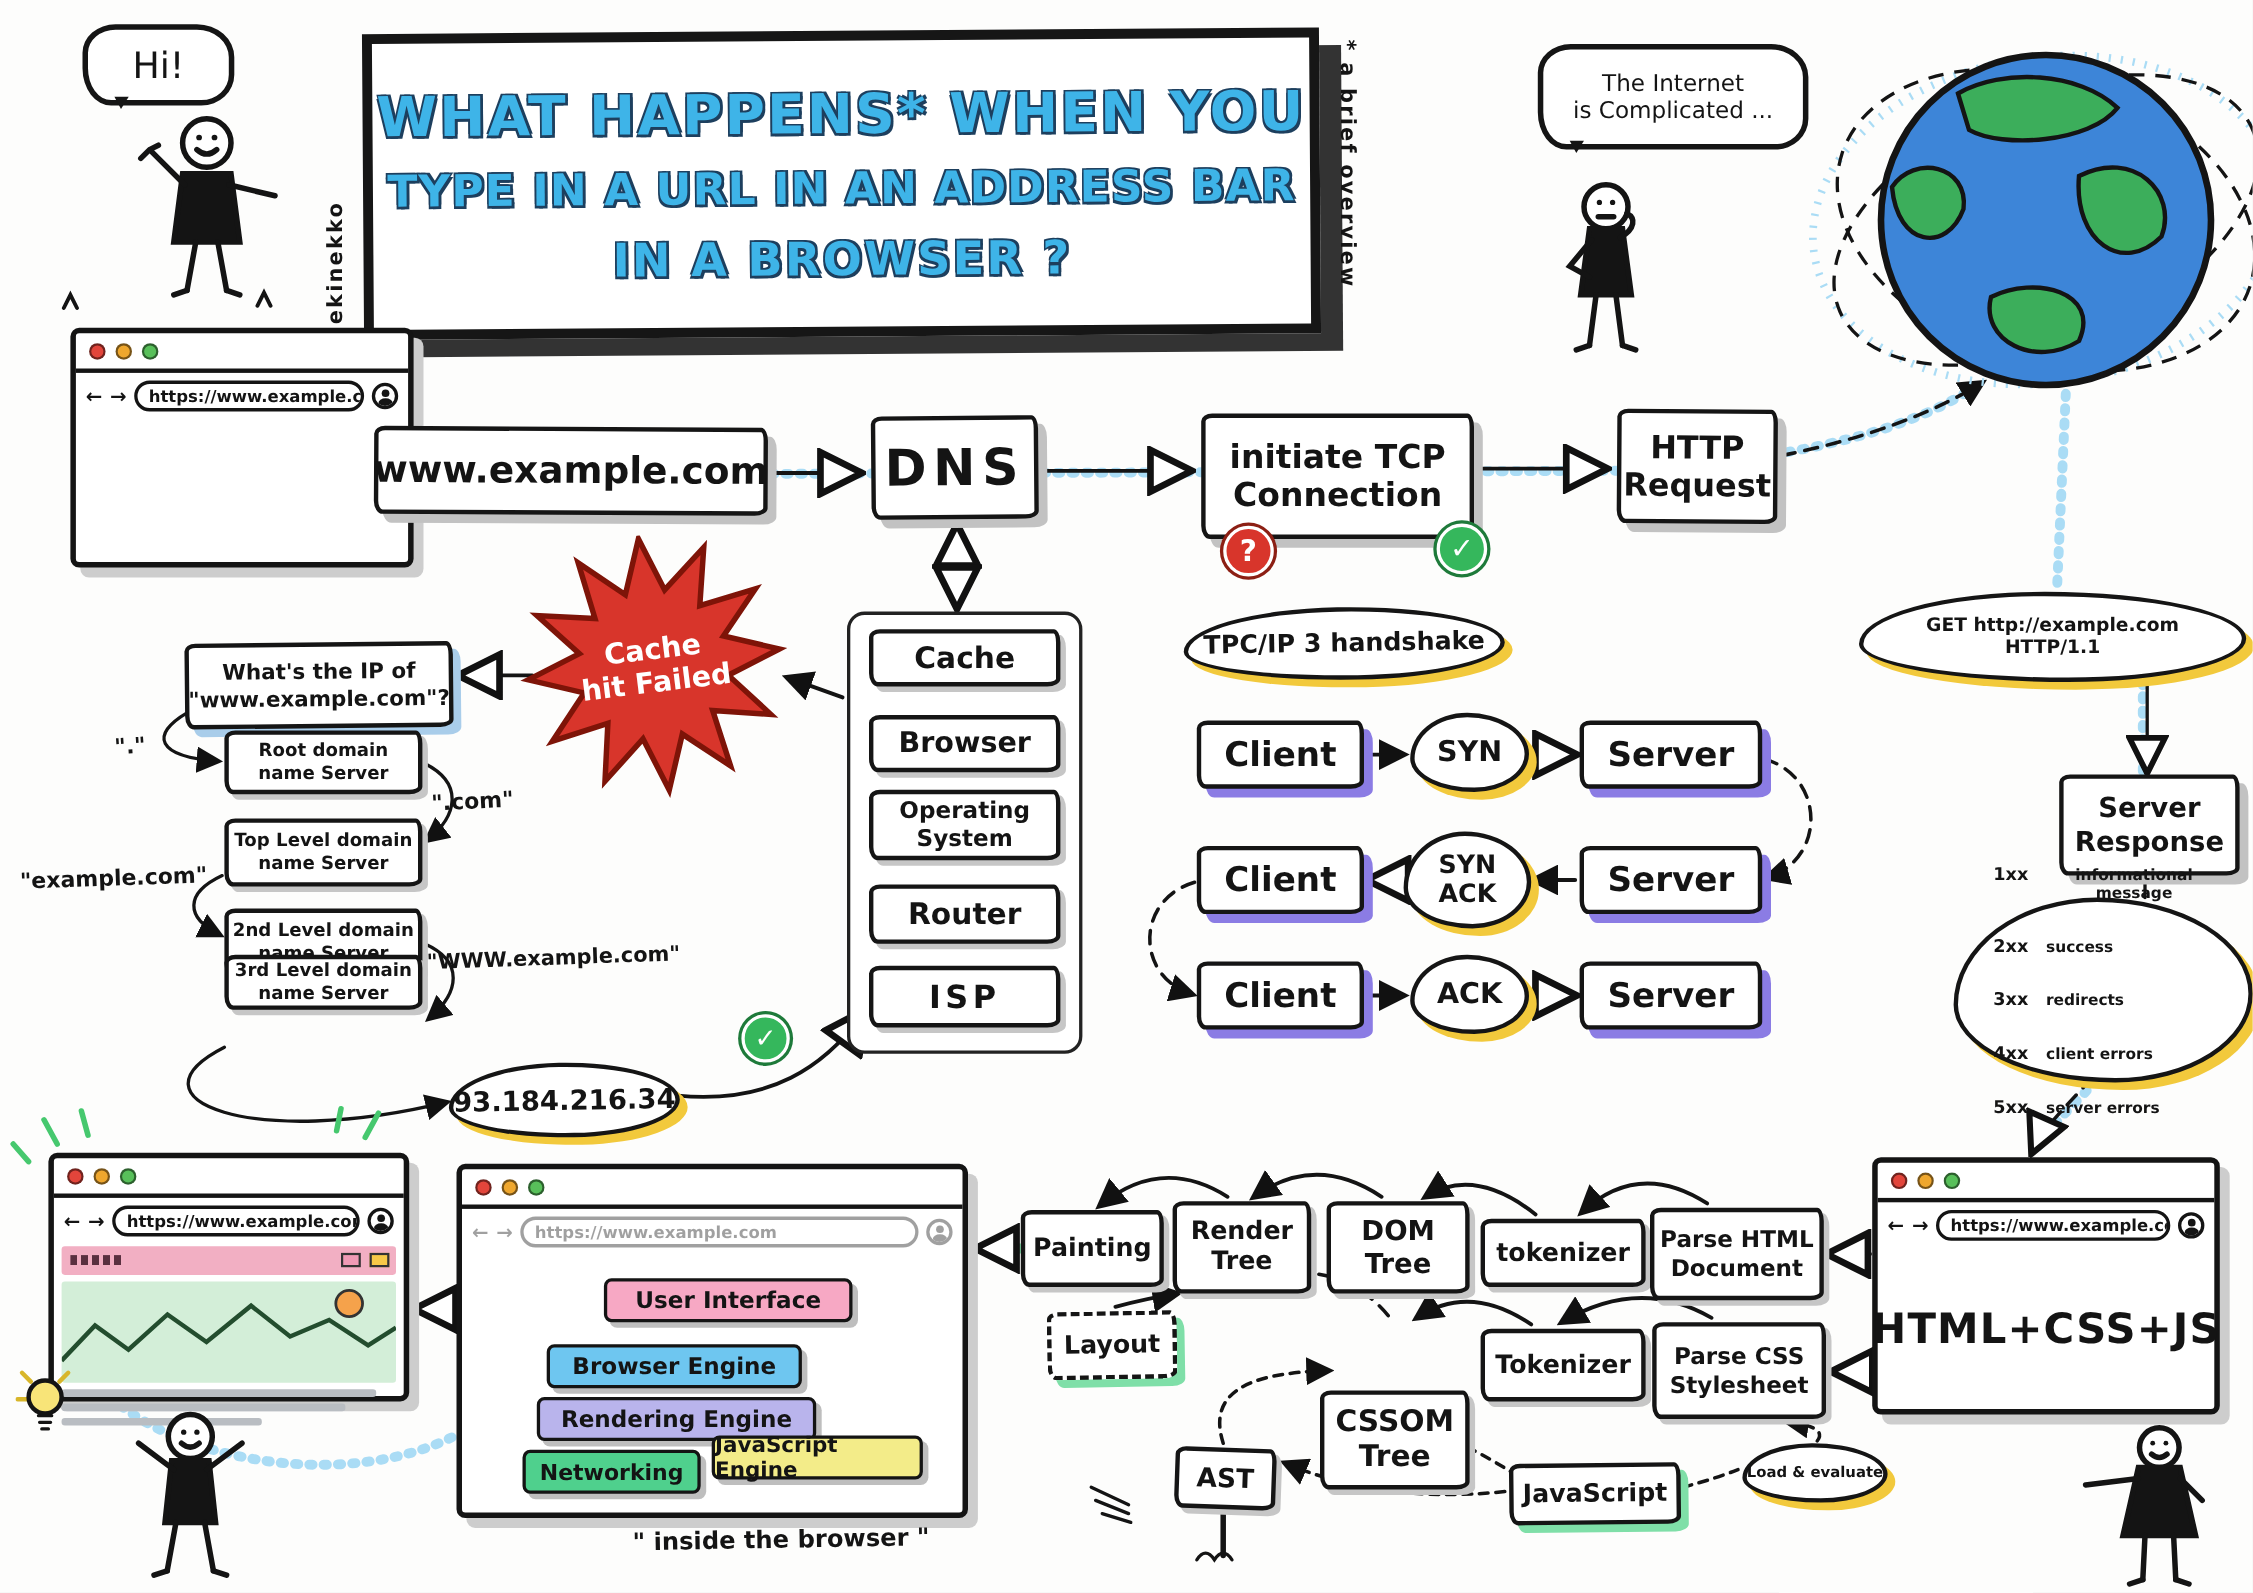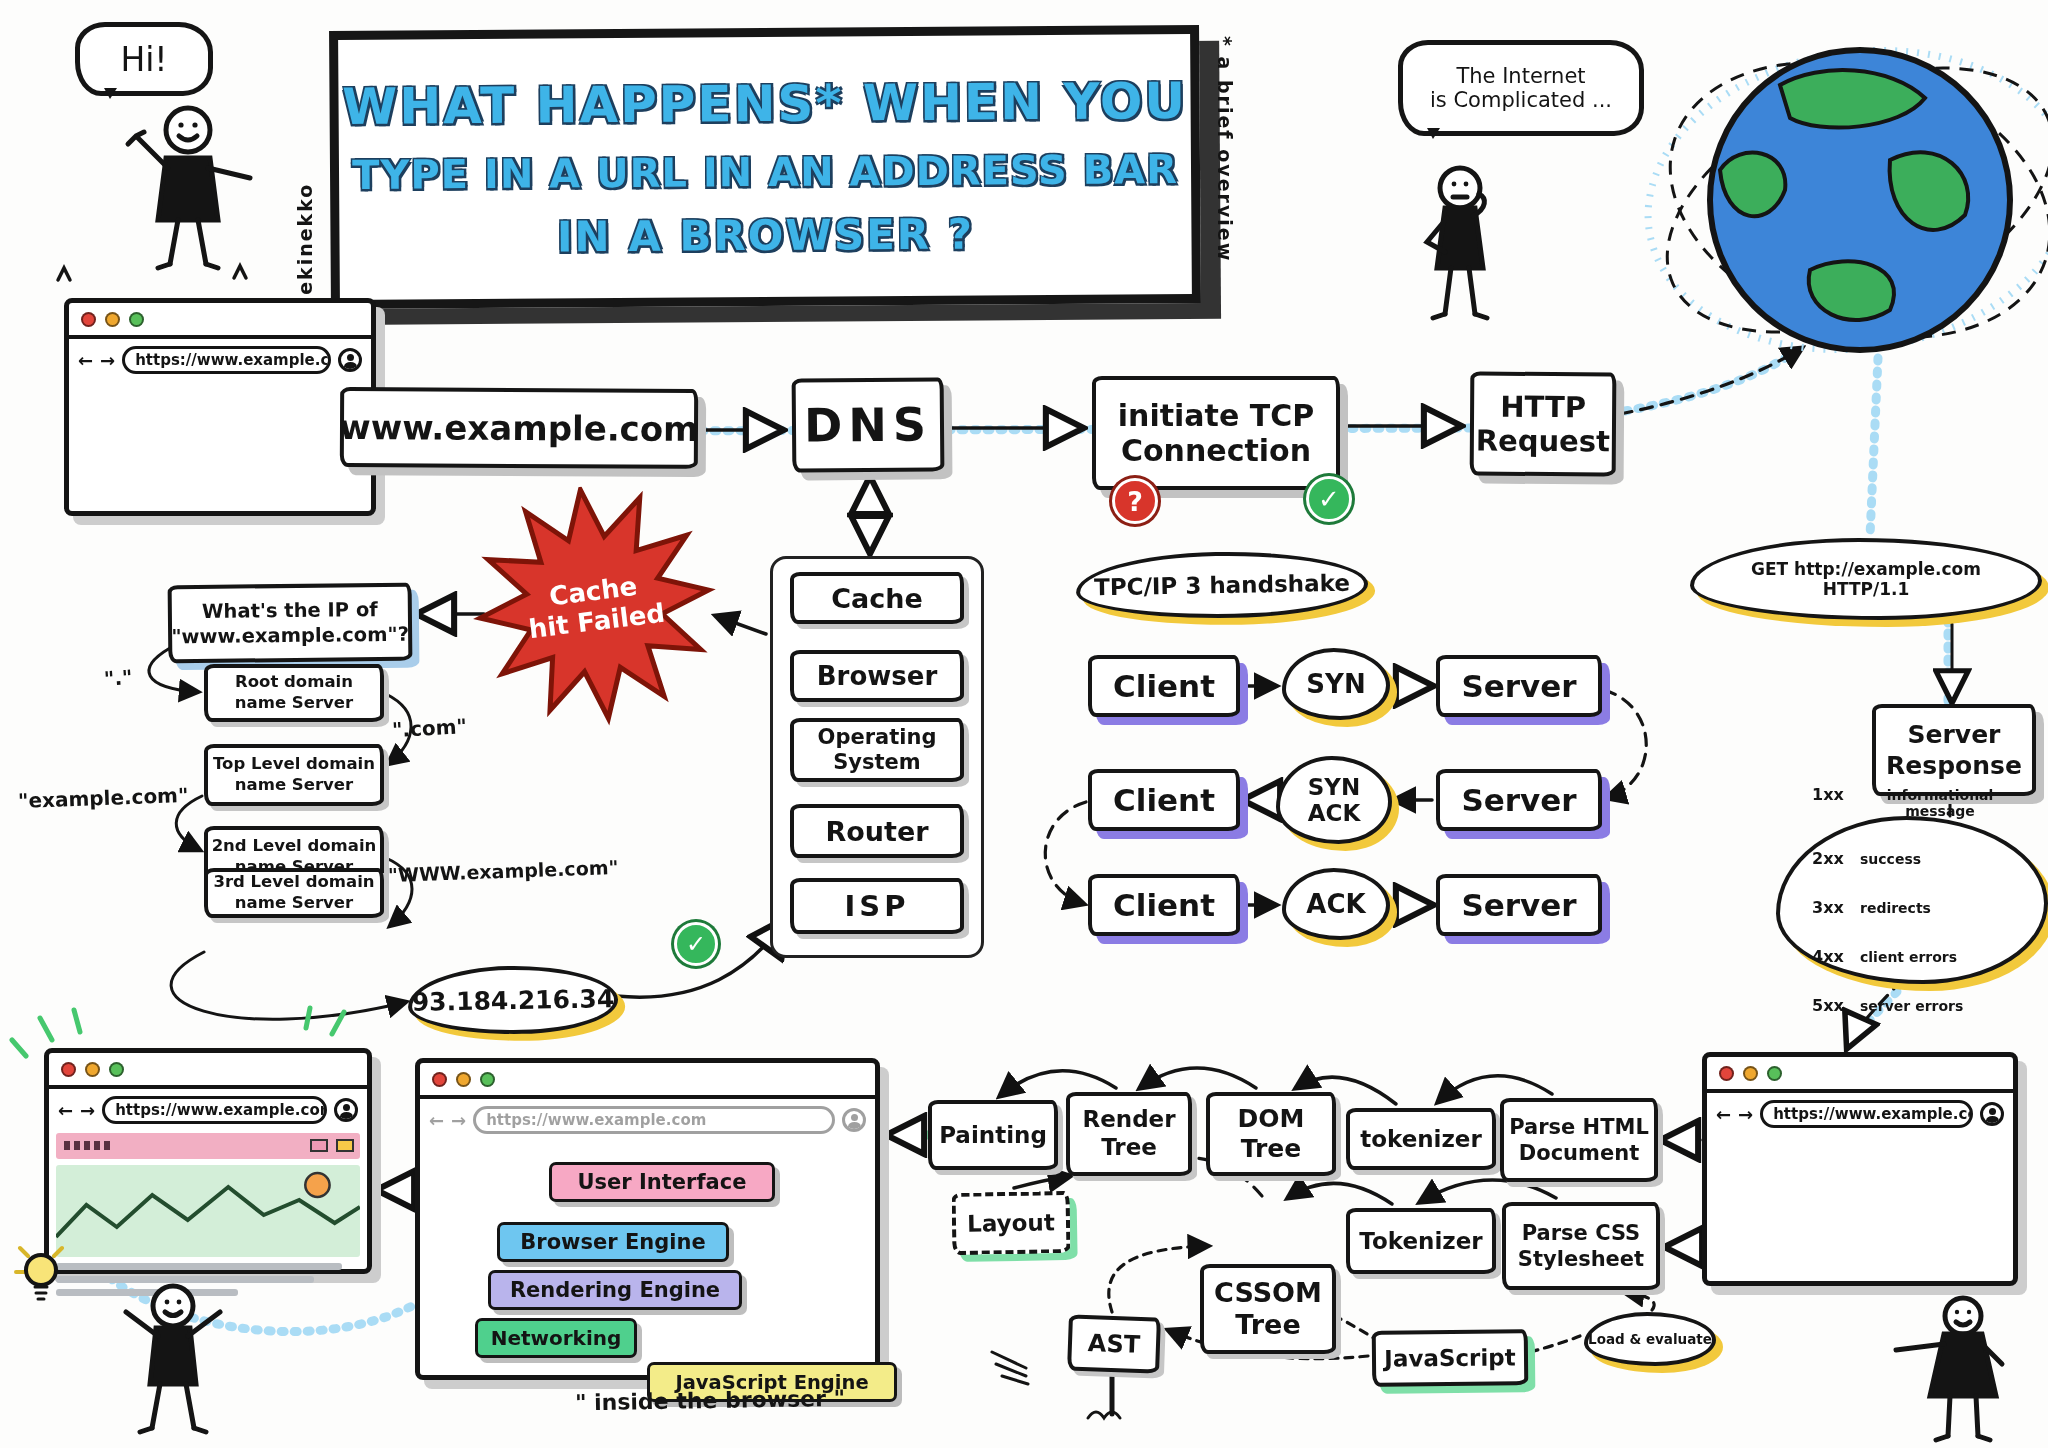--- a/index.html
+++ b/index.html
@@ -306,20 +306,21 @@
       <span class="dot dr"></span>
       <span class="dot dy"></span>
       <span class="dot dg"></span>
     </div>
     <div class="urow">
       <span class="uarr">←</span>
       <span class="uarr">→</span>
       <span class="upill">https://www.example.com</span>
       <span class="uav"></span>
     </div>
+    <div style="flex:1;display:flex;align-items:center;justify-content:center;font-weight:700;font-size:38px;letter-spacing:1px">HTML+CSS+JS</div>
   </div>
 
   <div class="el box shs" style="left:928px;top:1100px;width:130px;height:70px;font-size:23px">Painting</div>
   <div class="el box shs pre" style="left:1066px;top:1092px;width:126px;height:84px;font-size:23px;line-height:1.2">Render
 Tree</div>
   <div class="el box shs pre" style="left:1206px;top:1092px;width:130px;height:84px;font-size:25px;line-height:1.2">DOM
 Tree</div>
   <div class="el box shs" style="left:1346px;top:1108px;width:150px;height:62px;font-size:23px">tokenizer</div>
   <div class="el box shs pre" style="left:1500px;top:1098px;width:158px;height:84px;font-size:21px;line-height:1.25">Parse HTML
 Document</div>
@@ -393,21 +394,21 @@
       <span class="uarr">←</span>
       <span class="uarr">→</span>
       <span class="upill">https://www.example.com</span>
       <span class="uav"></span>
     </div>
   </div>
   <div class="layer" style="left:549px;top:1162px;width:226px;height:40px;font-size:21px;background:#f7a8c4">User Interface</div>
   <div class="layer" style="left:497px;top:1222px;width:232px;height:40px;font-size:21px;background:#6ec6f0">Browser Engine</div>
   <div class="layer" style="left:488px;top:1270px;width:254px;height:40px;font-size:21px;background:#b9b4ec">Rendering Engine</div>
   <div class="layer" style="left:475px;top:1318px;width:162px;height:40px;font-size:20px;background:#4fd08d">Networking</div>
-  <div class="layer" style="left:647px;top:1362px;width:250px;height:40px;font-size:19.5px;background:#f3ec89">JavaScript Engine</div>
+  <div class="layer" style="left:647px;top:1305px;width:192px;height:40px;font-size:19.5px;background:#f3ec89">JavaScript Engine</div>
   <div class="el note" style="left:575px;top:1388px;font-size:22px;transform:rotate(-1deg)">" inside the browser "</div>
 
   <svg class="el" style="left:1878px;top:1292px" width="164" height="152">
     <g stroke="#141414" stroke-width="5" fill="none" stroke-linecap="round">
       <circle cx="85" cy="24" r="18" fill="#fff"></circle>
       <circle cx="79" cy="20" r="2.2" fill="#141414" stroke="none"></circle>
       <circle cx="91" cy="20" r="2.2" fill="#141414" stroke="none"></circle>
       <path d="M78,30 Q85,36 92,30"></path>
       <path d="M66,42 L104,42 L118,104 L52,104 Z" fill="#141414"></path>
       <path d="M66,52 L18,58 M104,52 L124,72"></path>

